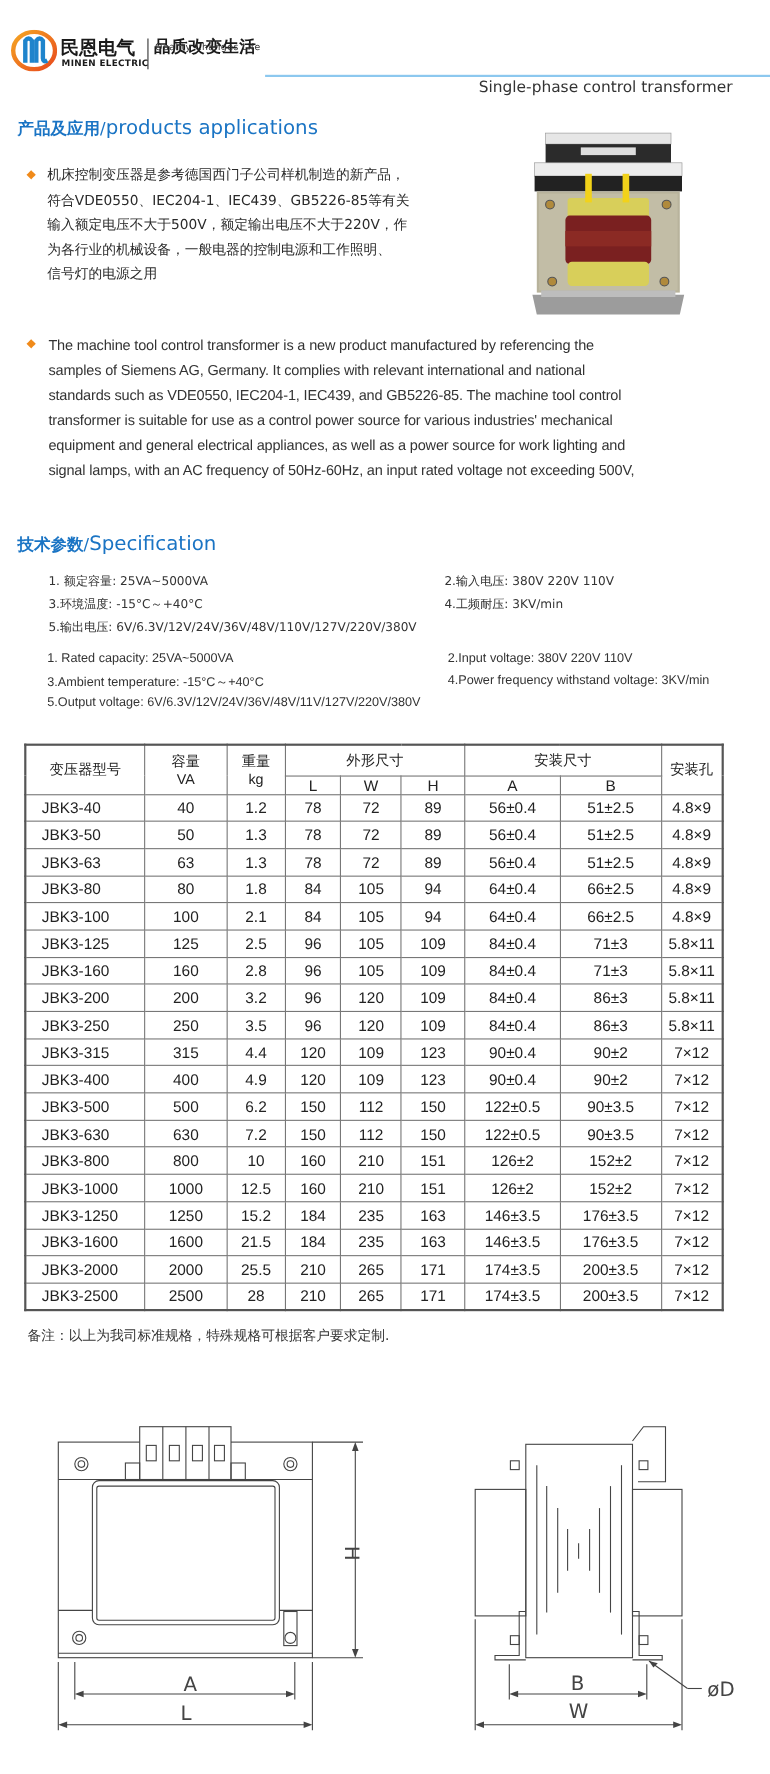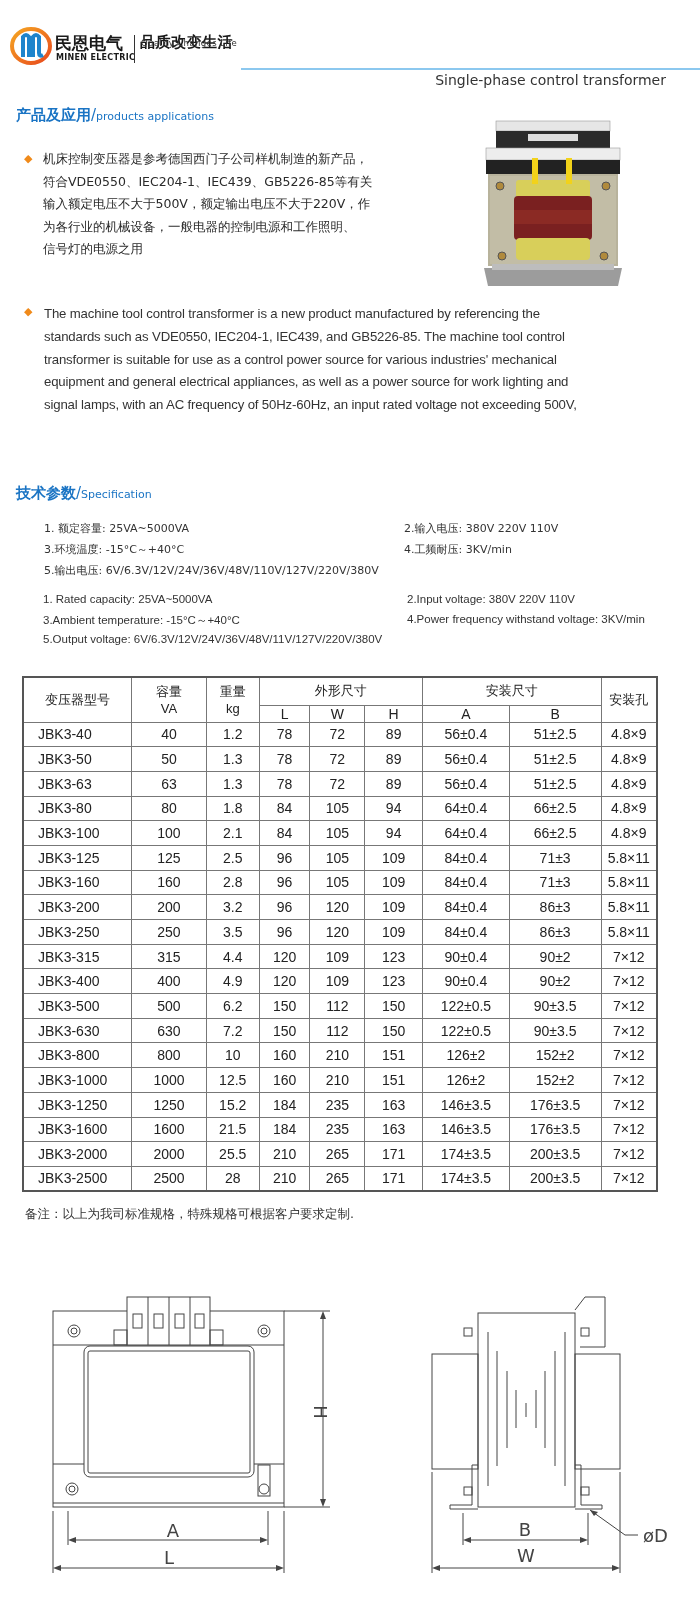--- a/index.html
+++ b/index.html
@@ -16,21 +16,21 @@
   .slogan-en { position: absolute; left: 141px; top: 38px; font-size: 8.5px; color: #333; letter-spacing: 0.4px; }
   .banner { position: absolute; left: 273px; top: 37px; width: 427px; height: 26px;
             background: linear-gradient(90deg, #2a9be0 0%, #1e84cc 50%, #1670b8 100%);
             clip-path: polygon(18px 0, 100% 0, 100% 100%, 0 100%); }
   .banner-title { position: absolute; right: 20px; top: 4px; font-size: 14px; color: #fff; letter-spacing: 1px; }
   .banner-line { position: absolute; left: 241px; top: 68px; width: 459px; height: 2px; background: #8cc8ef; }
   .subtitle { position: absolute; right: 34px; top: 72px; font-size: 14px; color: #333; }
 
   
   .sec-title { position: absolute; left: 16px; font-size: 15px; color: #1a74c4; font-weight: bold; }
-  .sec-title .en { font-size: 11px; font-weight: normal; }
+  .sec-title .en { font-size: 18px; font-weight: normal; }
   .sec-title .slash { font-weight: normal; }
 
   .bullet { position: absolute; color: #f08a1a; font-size: 11px; }
   .para-cn { position: absolute; left: 43px; top: 148px; width: 390px; font-size: 12.5px; line-height: 22.6px; color: #2a2a2a; }
   .para-cn .line { display: block; white-space: nowrap; }
   .para-en { position: absolute; left: 44px; top: 303px; width: 640px; font-size: 13.2px; line-height: 22.8px; color: #333; font-family: "Liberation Sans", sans-serif; }
   .para-en .line { display: block; white-space: nowrap; letter-spacing: -0.15px; }
 
   .product-img { position: absolute; left: 478px; top: 118px; width: 150px; height: 172px; }
 
@@ -115,20 +115,21 @@
   <circle cx="24" cy="138" r="4" fill="#b08a3c" stroke="#555"></circle>
   <circle cx="126" cy="138" r="4" fill="#b08a3c" stroke="#555"></circle>
 
   <path d="M6 150 L144 150 L140 168 L10 168 Z" fill="#9c9c9c"></path>
   <rect x="14" y="146" width="122" height="6" fill="#bdbdbd"></rect>
 </svg>
 
 <span class="bullet" style="left:24px; top:305px;">◆</span>
 <div class="para-en">
   <span class="line">The machine tool control transformer is a new product manufactured by referencing the</span>
+  <span class="line">samples of Siemens AG, Germany. It complies with relevant international and national</span>
   <span class="line">standards such as VDE0550, IEC204-1, IEC439, and GB5226-85. The machine tool control</span>
   <span class="line">transformer is suitable for use as a control power source for various industries' mechanical</span>
   <span class="line">equipment and general electrical appliances, as well as a power source for work lighting and</span>
   <span class="line">signal lamps, with an AC frequency of 50Hz-60Hz, an input rated voltage not exceeding 500V,</span>
 </div>
 
 <div class="sec-title" style="top:484px;">
   <span>技术参数</span><span class="slash">/</span><span class="en">Specification</span>
 </div>
 

